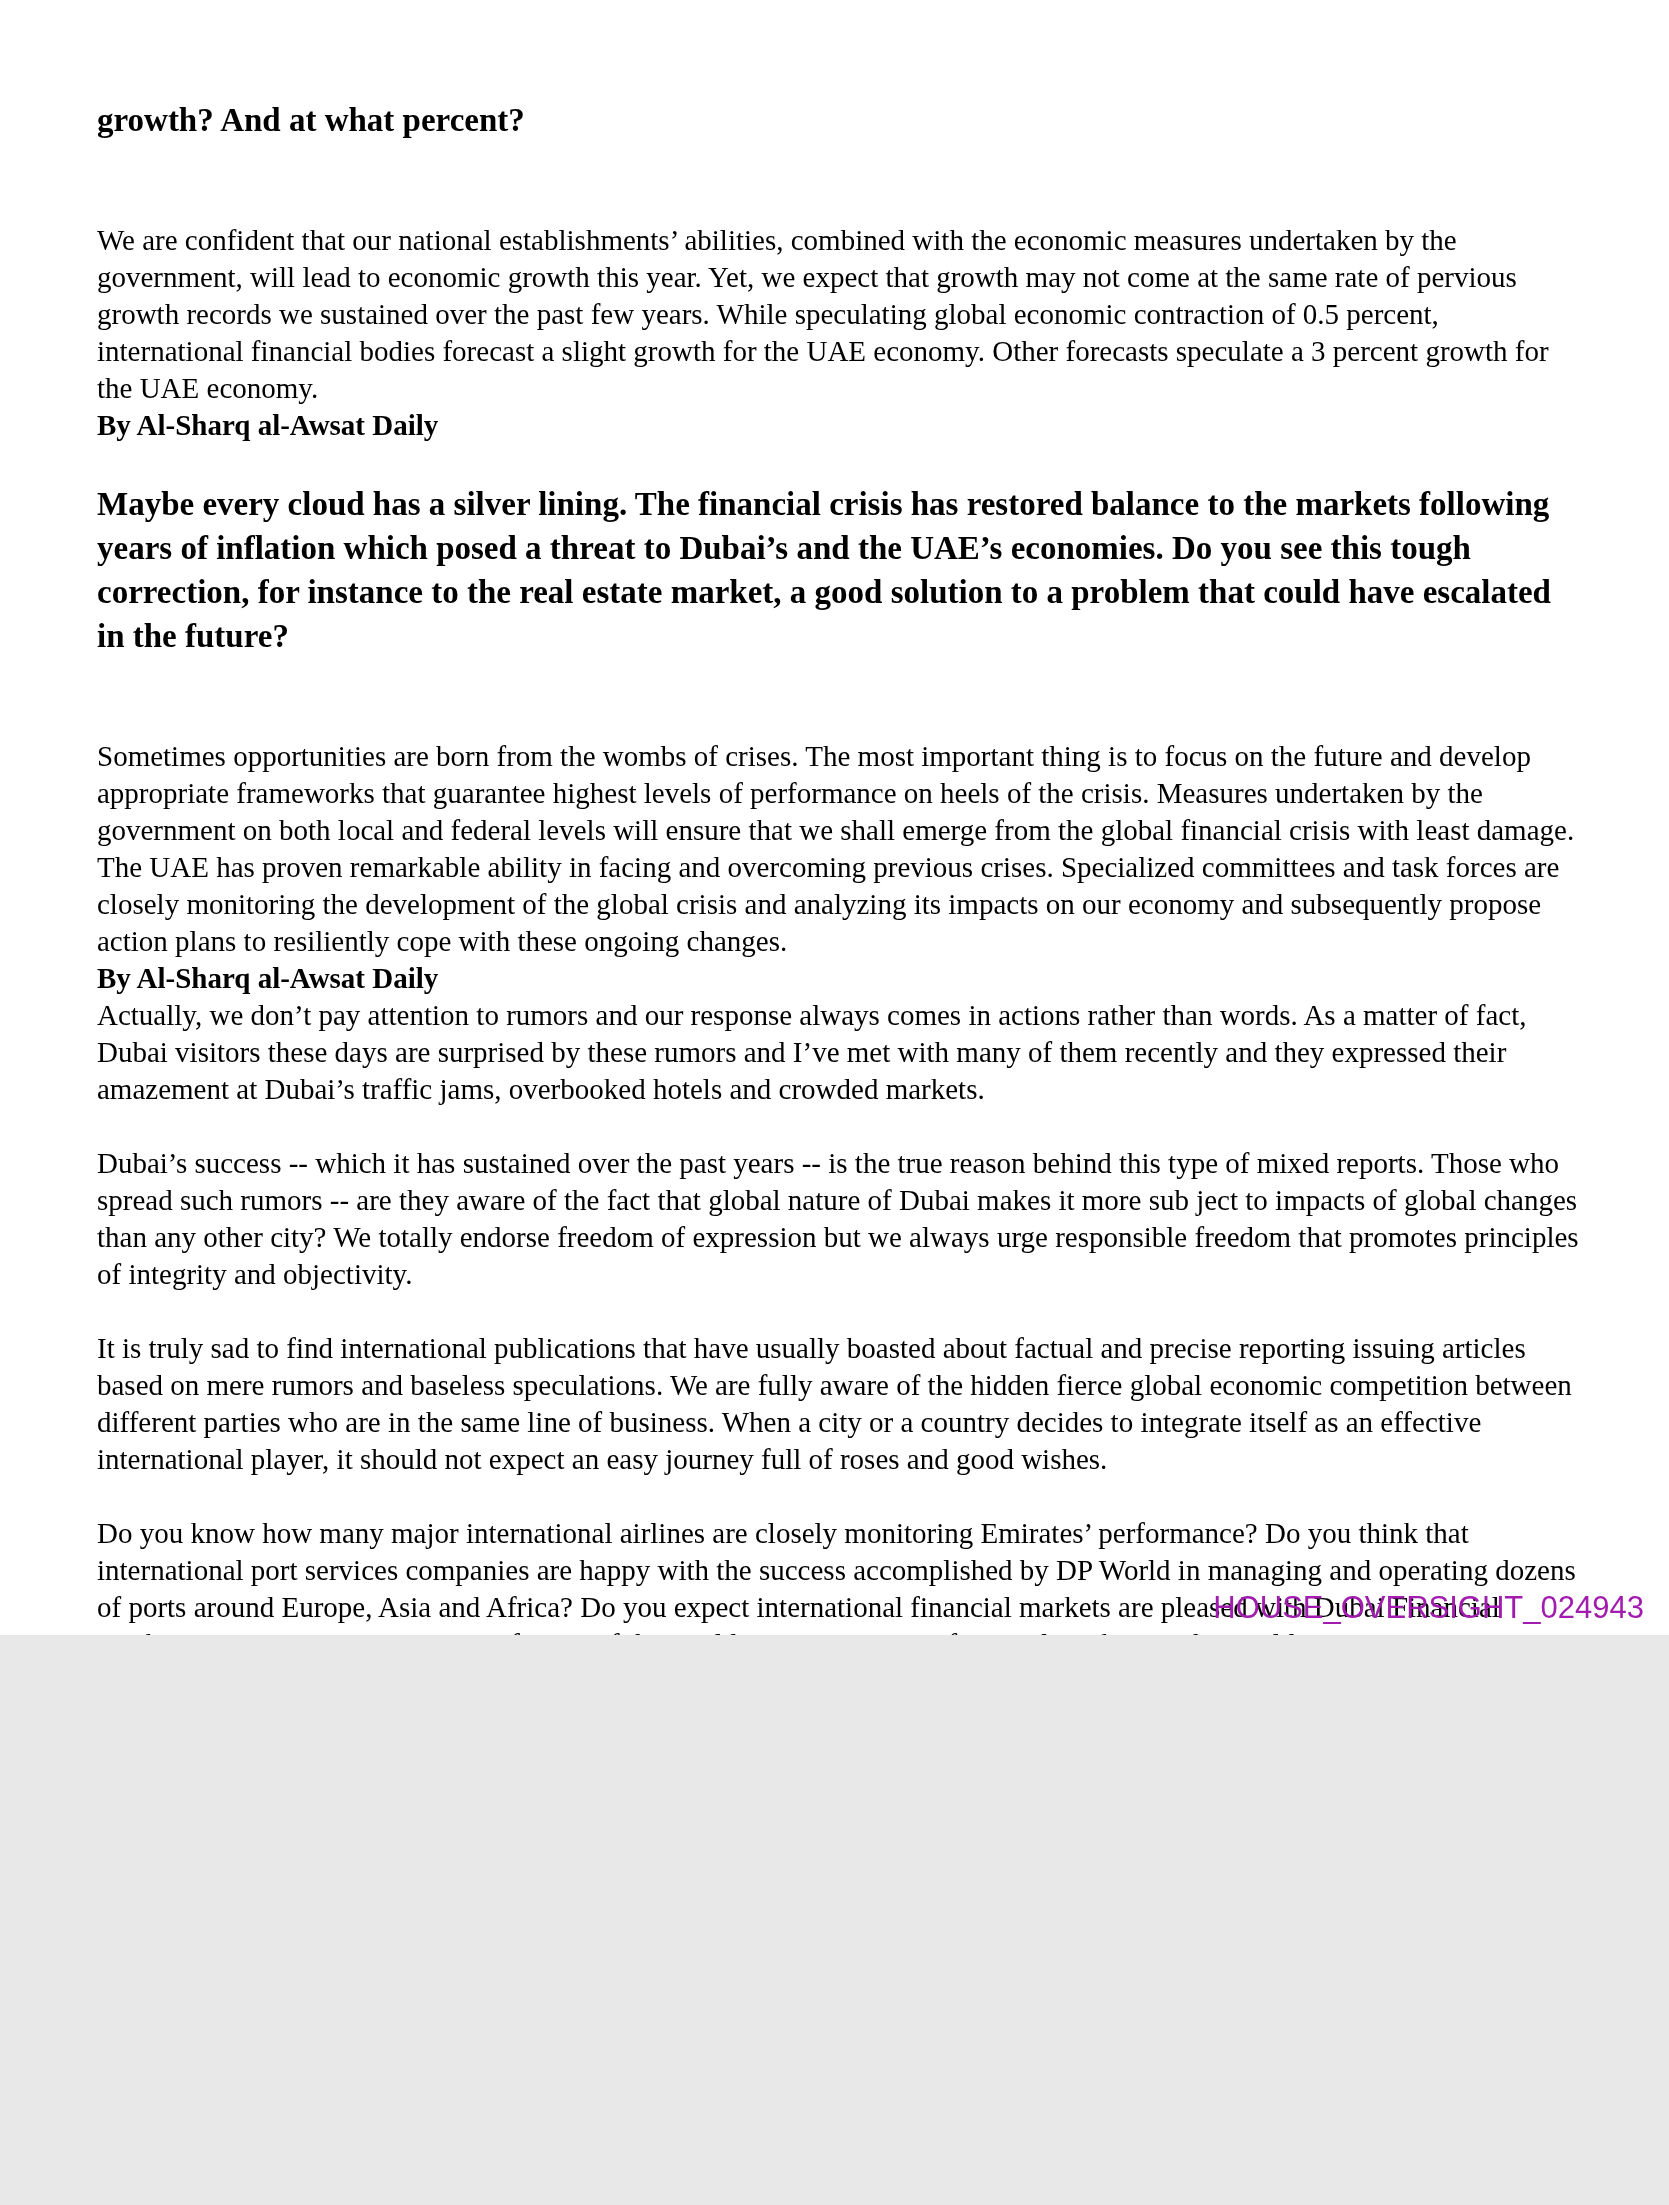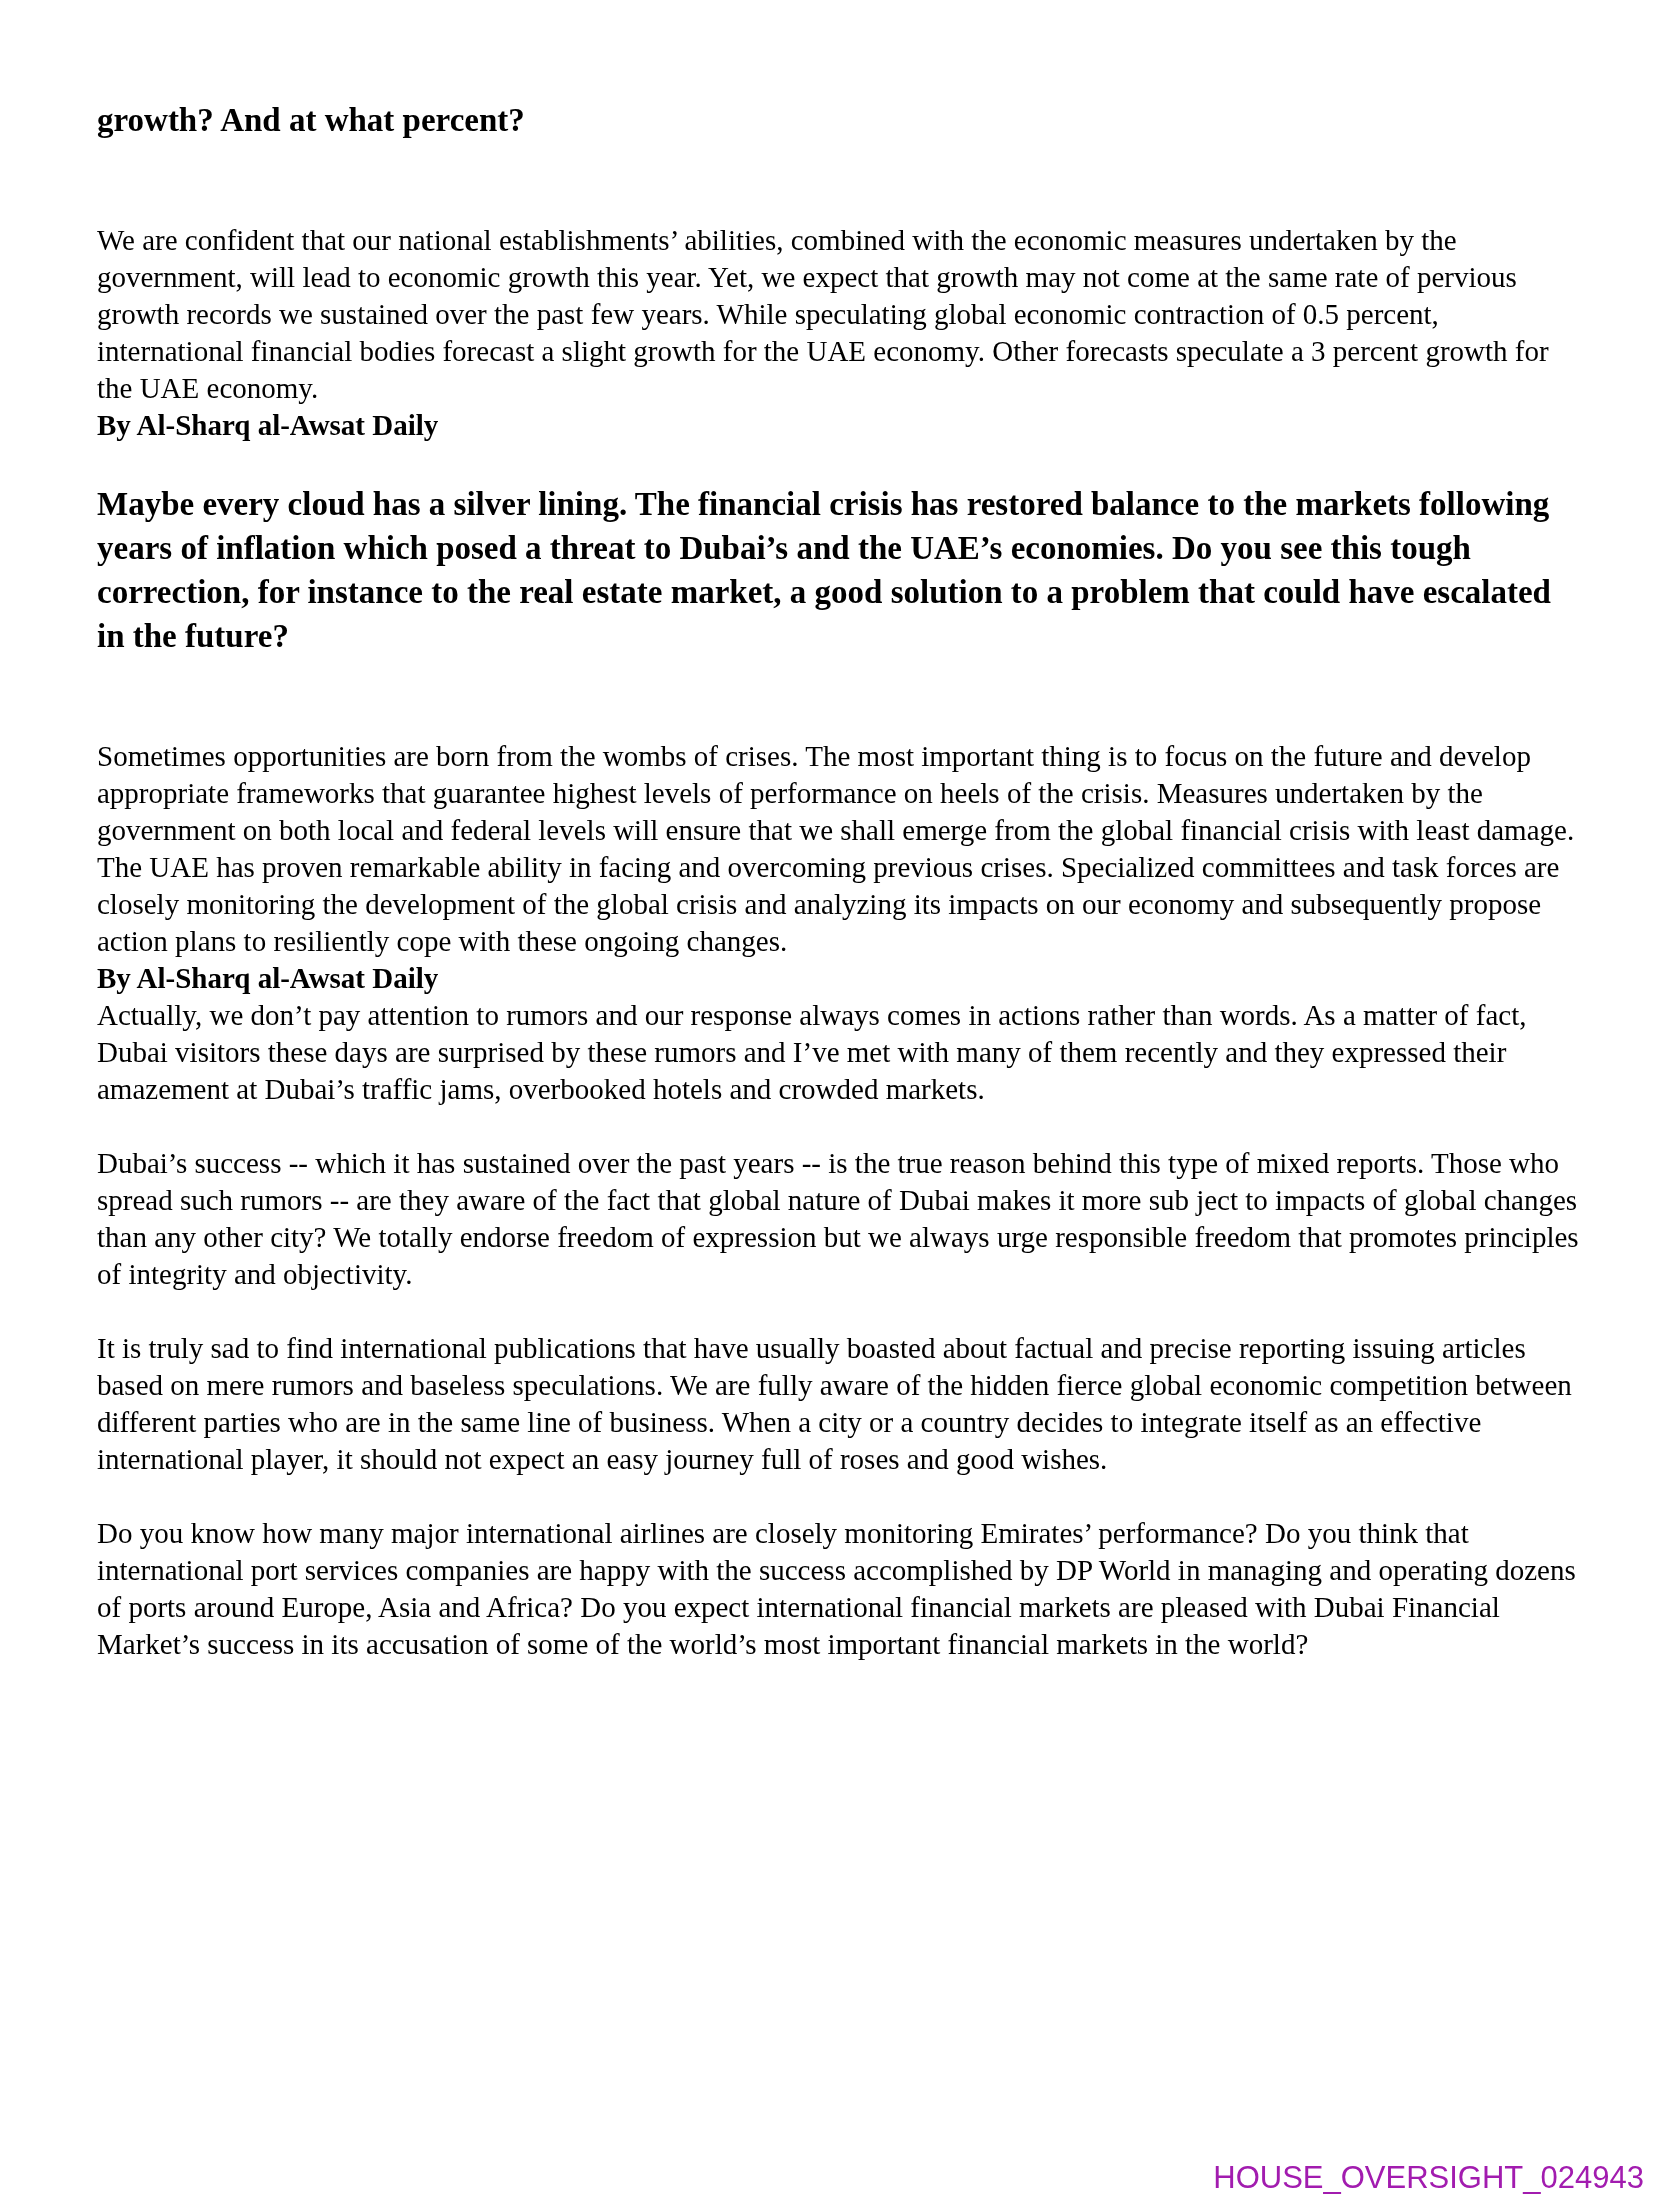--- a/index.html
+++ b/index.html
@@ -4,21 +4,21 @@
 <style>
   * { box-sizing: border-box; }
   html, body {
     margin: 0;
     padding: 0;
     background: #e8e8e8;
   }
   .page {
     position: relative;
     width: 1669px;
-    height: 2205px;
+    height: 1635px;
     background: #ffffff;
     color: #000000;
     font-family: "Liberation Serif", serif;
     overflow: hidden;
   }
   .content {
     position: absolute;
     top: 98px;
     left: 97px;
     width: 1485px;

